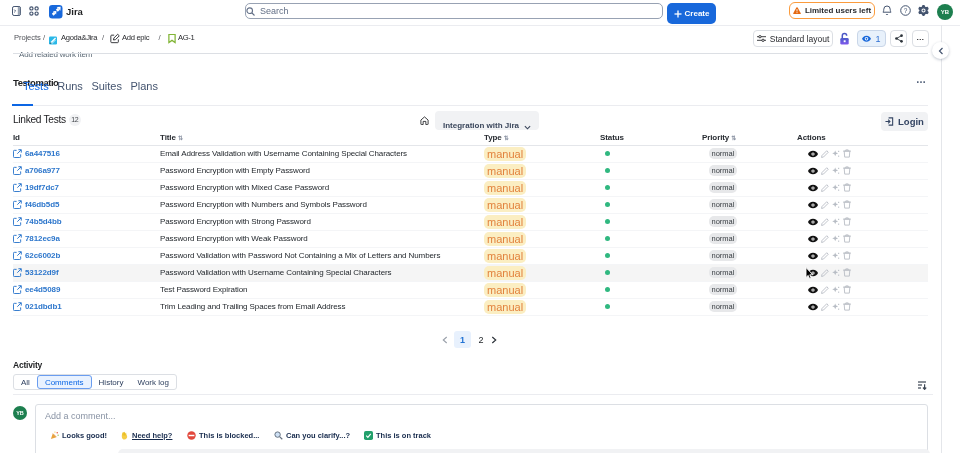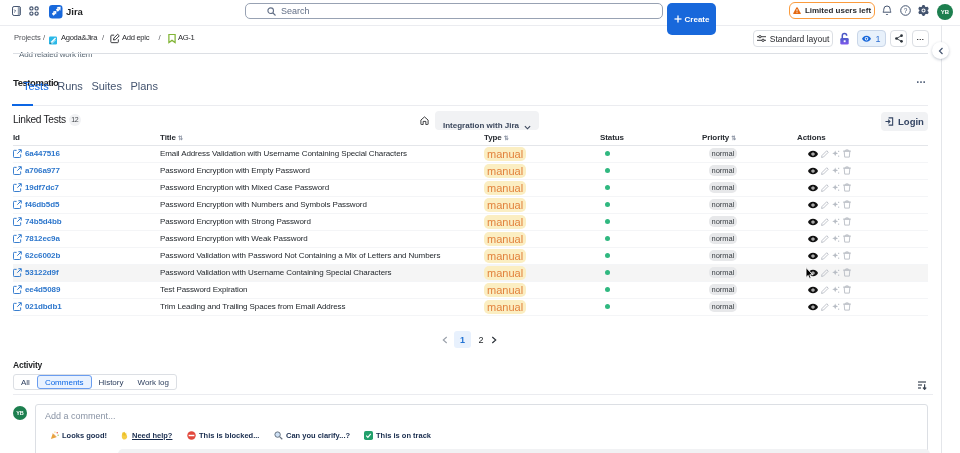--- a/index.html
+++ b/index.html
@@ -4,22 +4,22 @@
 <style>
 * { margin:0; padding:0; box-sizing:border-box; }
 html,body { width:960px; height:453px; overflow:hidden; background:#fff;
   font-family:"Liberation Sans", sans-serif; }
 #root { position:relative; width:960px; height:453px; }
 .abs { position:absolute; }
 svg { display:block; }
 
 #topbar { top:0; left:0; width:960px; height:26px; border-bottom:1px solid #ebecf0; background:#fff; }
 #searchbox { left:245px; top:3px; width:418px; height:16px; border:1px solid #98a2b3; border-radius:5px;
-  color:#626f86; font-size:9px; display:flex; align-items:center; gap:5px; padding-left:21px; }
-#createbtn { left:667px; top:3px; width:49px; height:32px; background:#1868db; border-radius:5px;
+  color:#626f86; font-size:9px; display:flex; align-items:center; gap:5px; padding-left:0; }
+#createbtn { left:667px; top:3px; width:49px; height:21px; background:#1868db; border-radius:5px;
   color:#fff; font-size:8px; font-weight:bold; display:flex; align-items:center; justify-content:center; gap:3px; }
 #limited { left:789px; top:2px; width:86px; height:17px; border:1px solid #fbc828; border-color:#fb9b3c; border-radius:6px;
   color:#292a2e; font-size:8px; font-weight:bold; display:flex; align-items:center; justify-content:center; gap:4px; }
 .avatar { background:#1d7f4f; border-radius:50%; color:#fff; font-weight:bold;
   display:flex; align-items:center; justify-content:center; }
 
 #crumbs { left:0; top:31px; height:13px; width:960px; font-size:7.6px; letter-spacing:-0.1px; color:#505258; }
 #crumbs b { letter-spacing:-0.3px; }
 #crumbs > * { position:absolute; top:0; height:13px; display:flex; align-items:center; }
 #crumbs b { color:#292a2e; font-weight:normal; }

